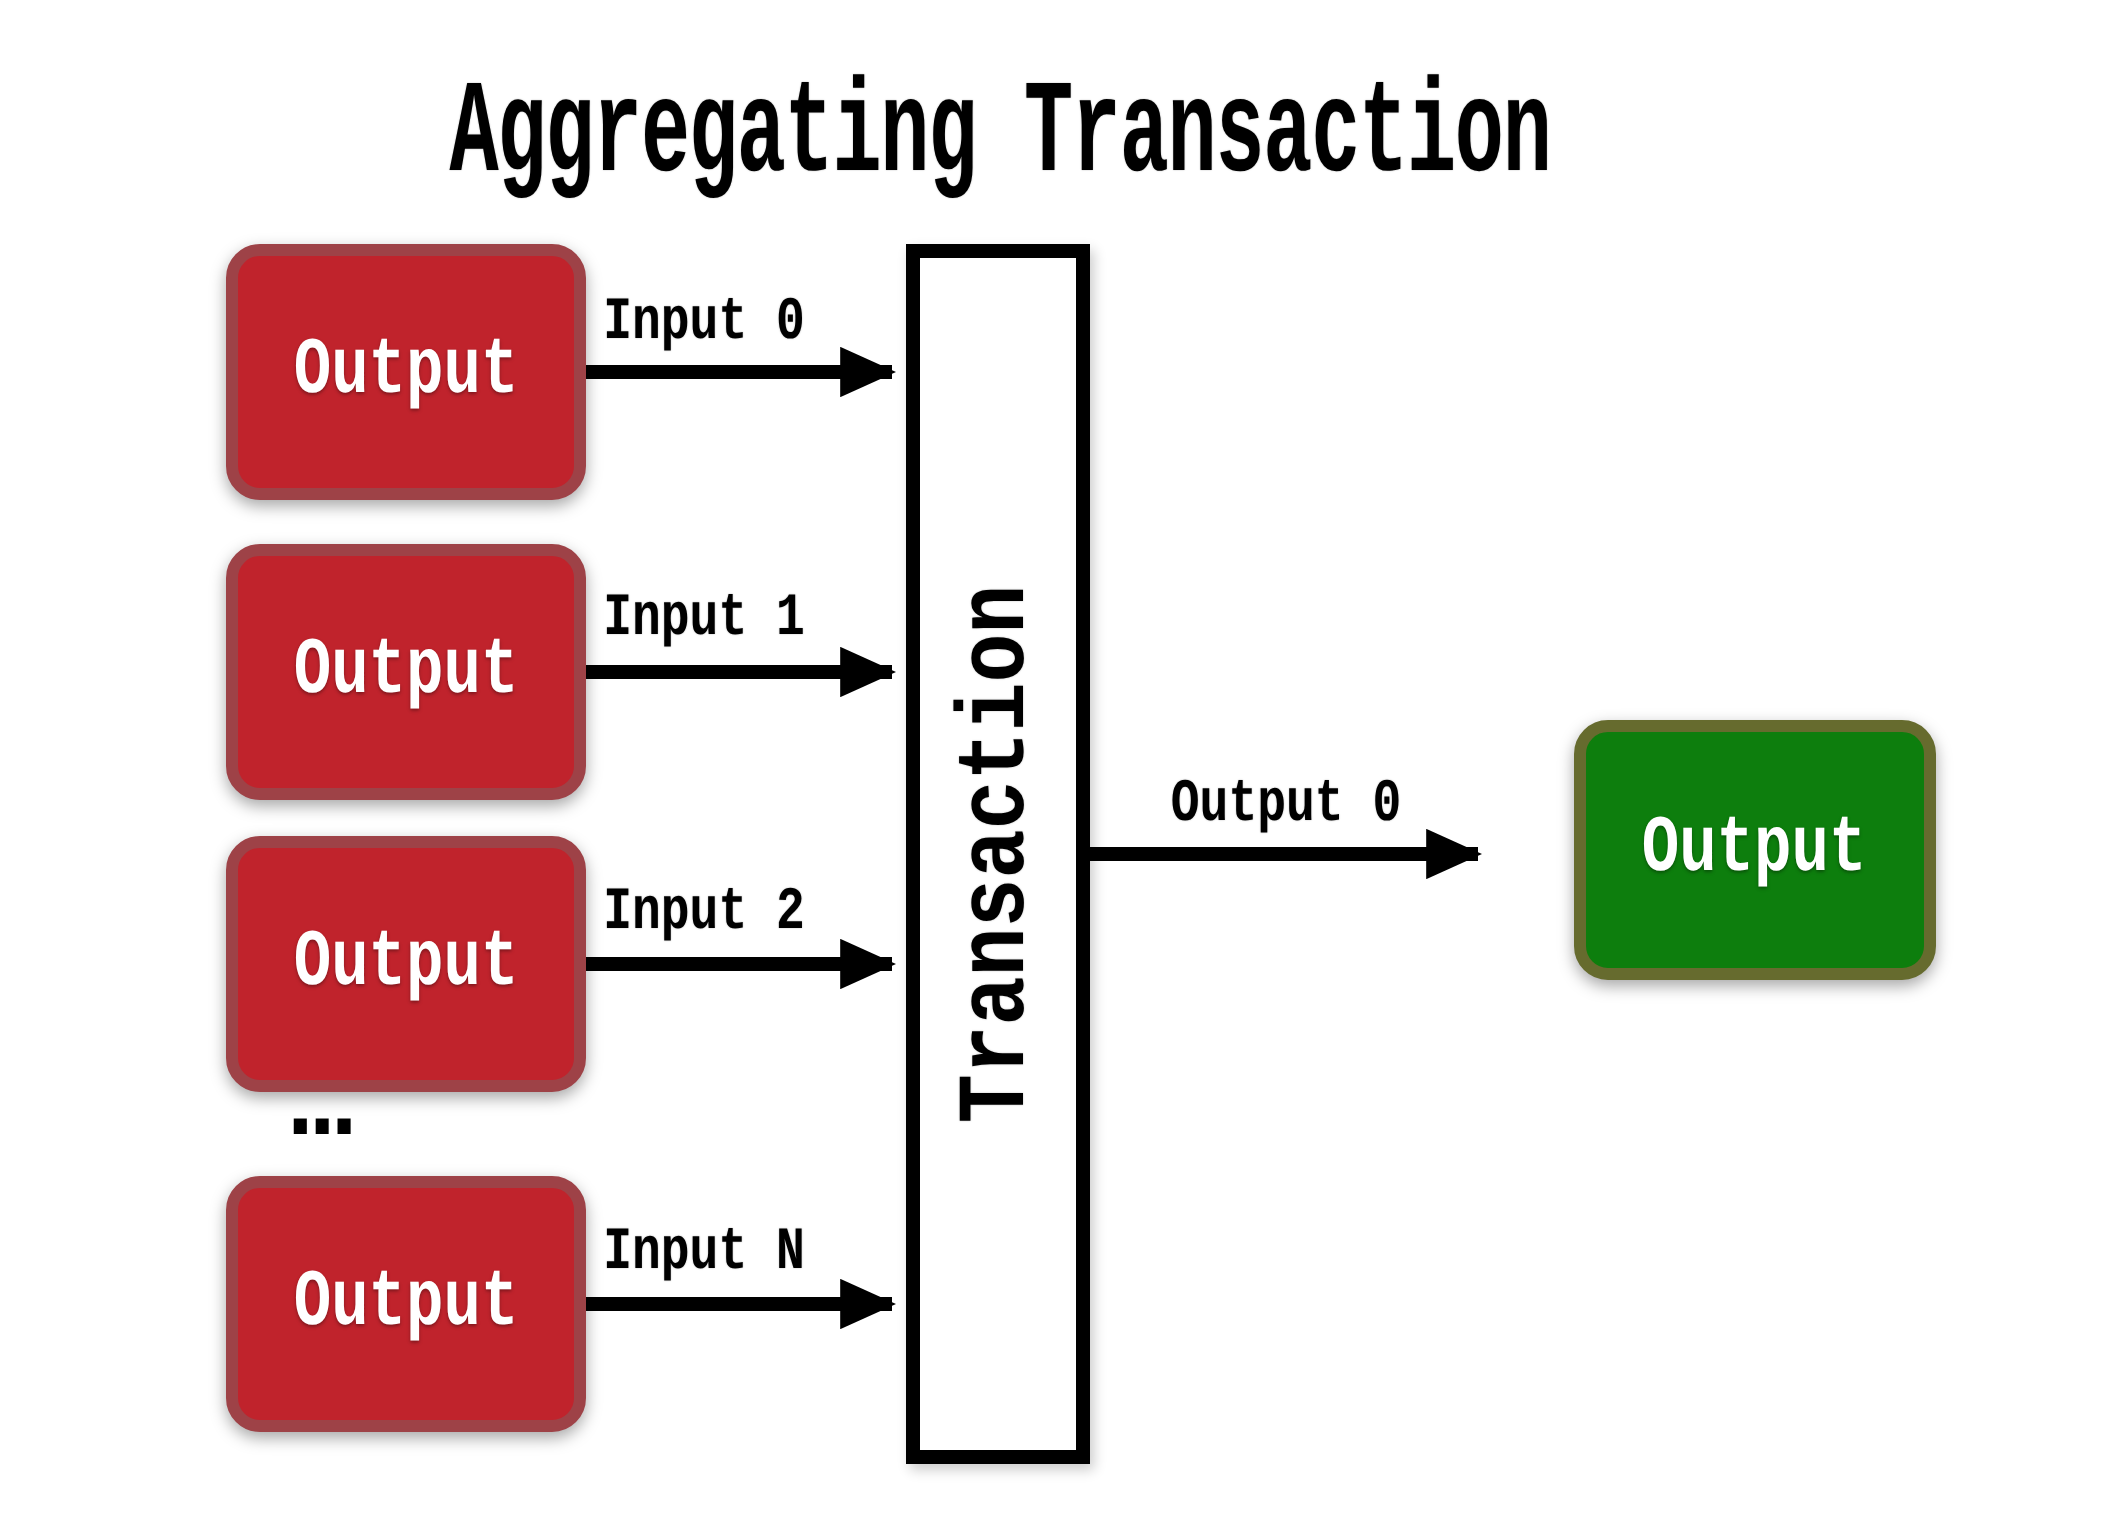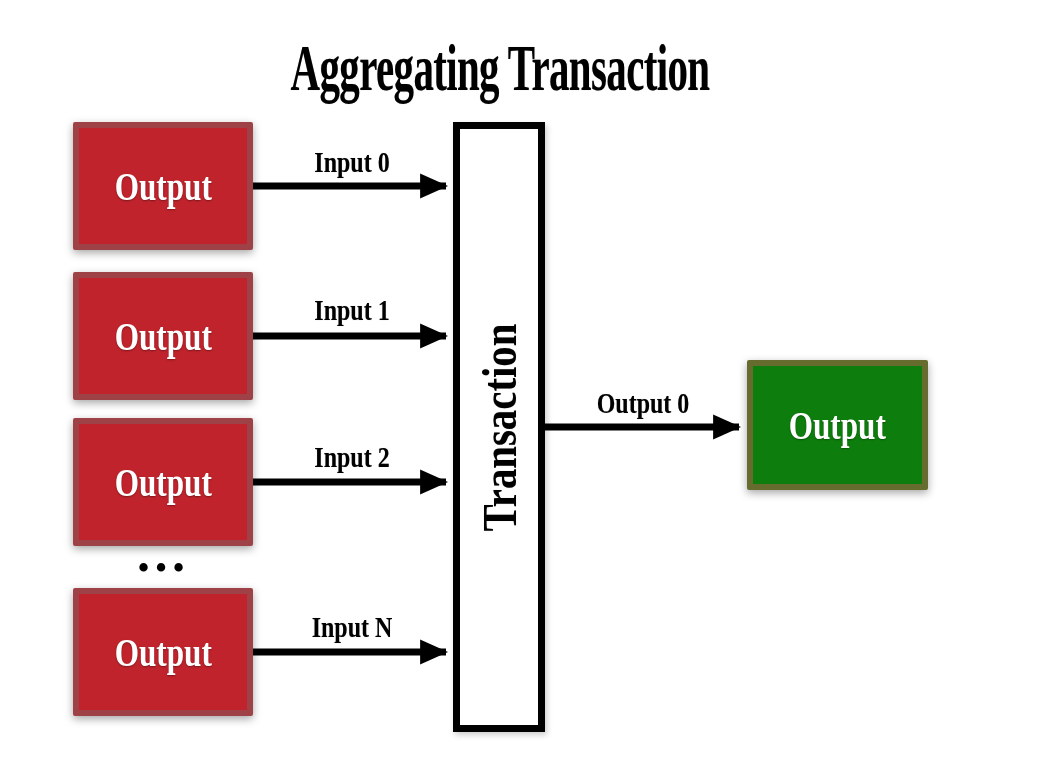--- a/index.html
+++ b/index.html
@@ -5,21 +5,21 @@
   html, body {
     margin: 0;
     padding: 0;
     background: #ffffff;
   }
   .canvas {
     position: relative;
     width: 1054px;
     height: 764px;
     background: var(--background, #ffffff);
-    font-family: Liberation Serif, serif;
+    font-family: Liberation Mono, monospace;
     overflow: hidden;
     color: #000;
   }
   .title {
     position: absolute;
     top: 30px;
     left: 0;
     width: 1000px;
     margin: 0;
     text-align: center;
@@ -35,22 +35,23 @@
     position: absolute;
     top: 0;
     left: 0;
     pointer-events: none;
   }
   .obox {
     position: absolute;
     display: flex;
     align-items: center;
     justify-content: center;
-    border-radius: 2px;
+    border-radius: 17px;
     box-shadow: 0 3px 8px rgba(0,0,0,0.35);
+    margin-left: 40px;
   }
   .obox.red {
     left: 73px;
     width: 168px;
     height: 116px;
     background: var(--red-fill, #c0232c);
     border: 6px solid var(--red-border, #9e4247);
   }
   .obox.green {
     left: 747px;

